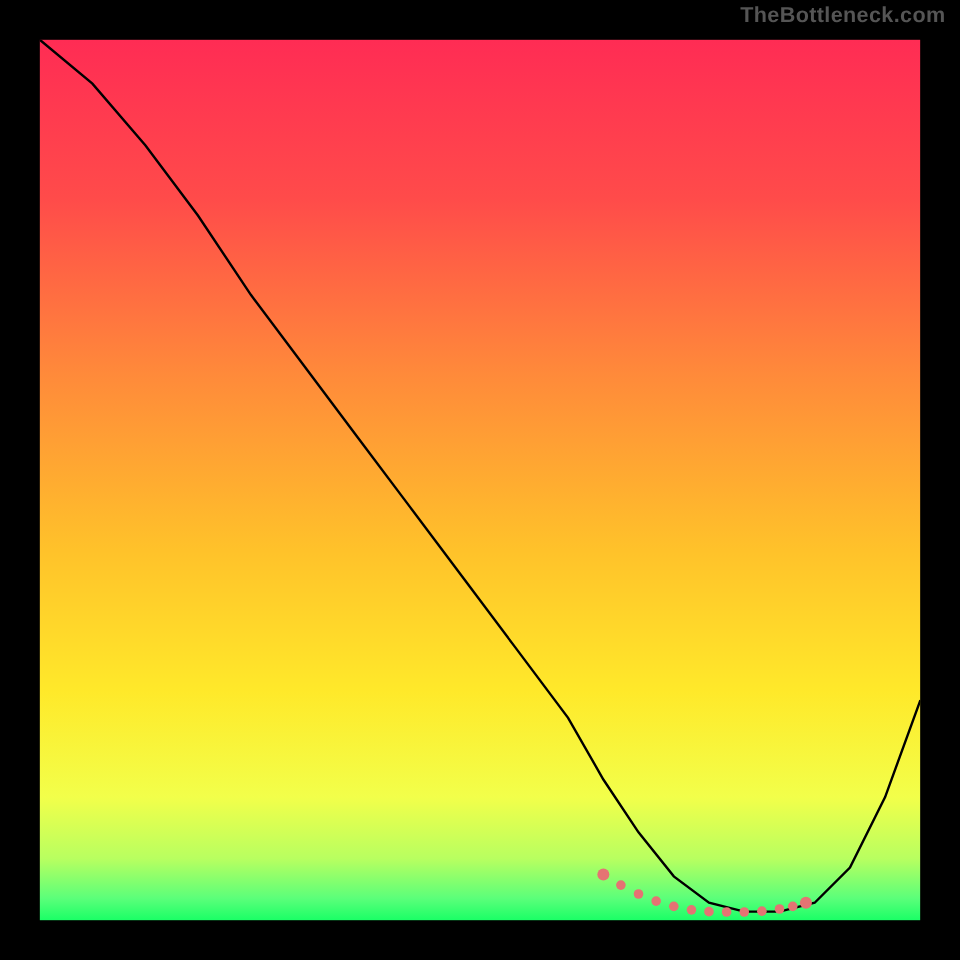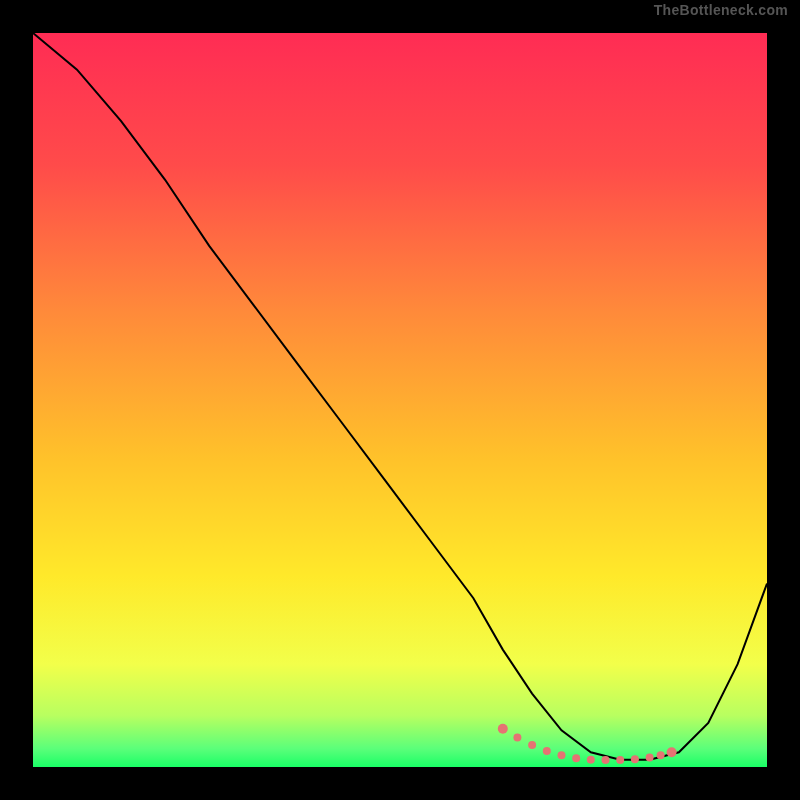--- a/index.html
+++ b/index.html
@@ -15,21 +15,21 @@
     position: relative;
     width: 800px;
     height: 800px;
     background: #000;
   }
   .attribution {
     position: absolute;
     top: 2px;
     right: 12px;
     color: #555;
-    font-size: 14px;
+    font-size: 18px;
     font-weight: 600;
     letter-spacing: 0.3px;
   }
   .plot {
     position: absolute;
     left: 33px;
     top: 33px;
     width: 734px;
     height: 734px;
   }

